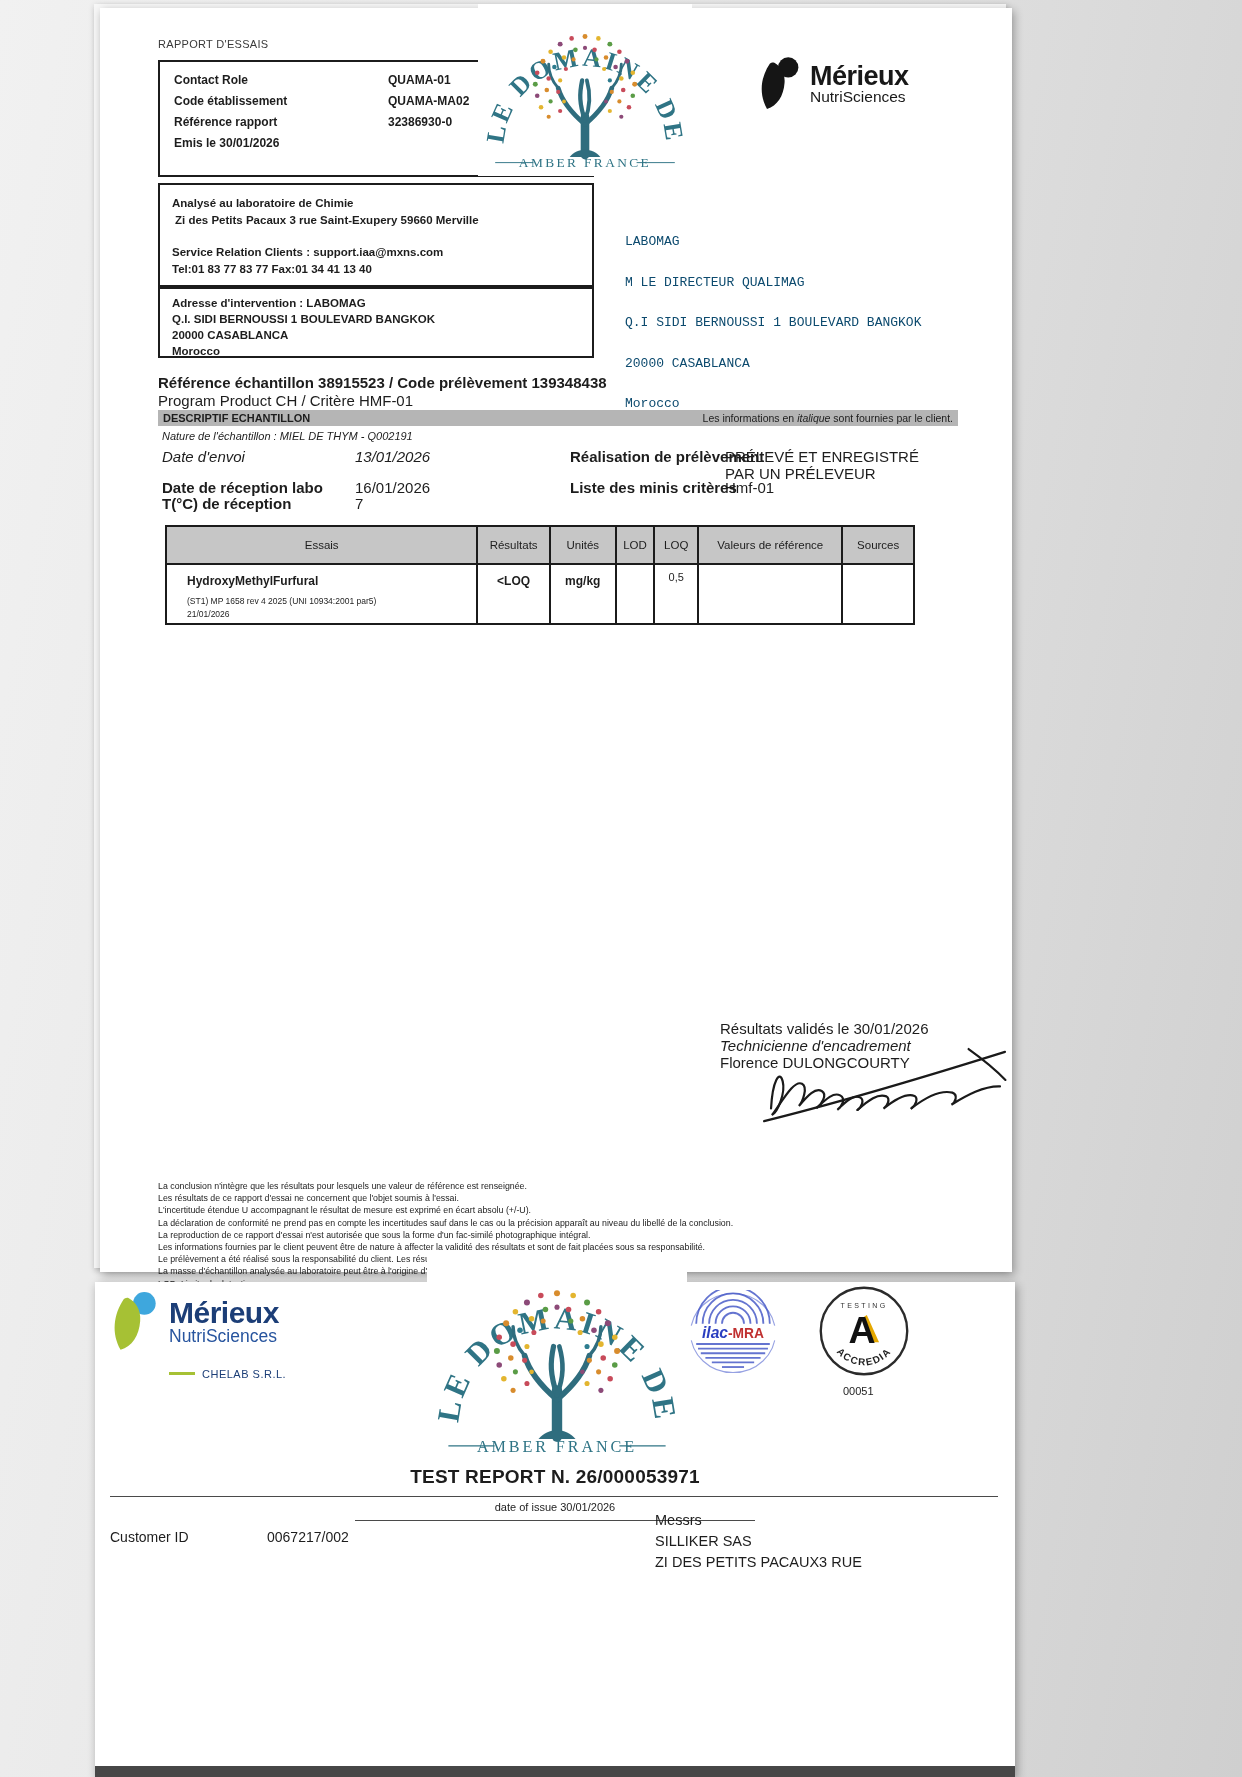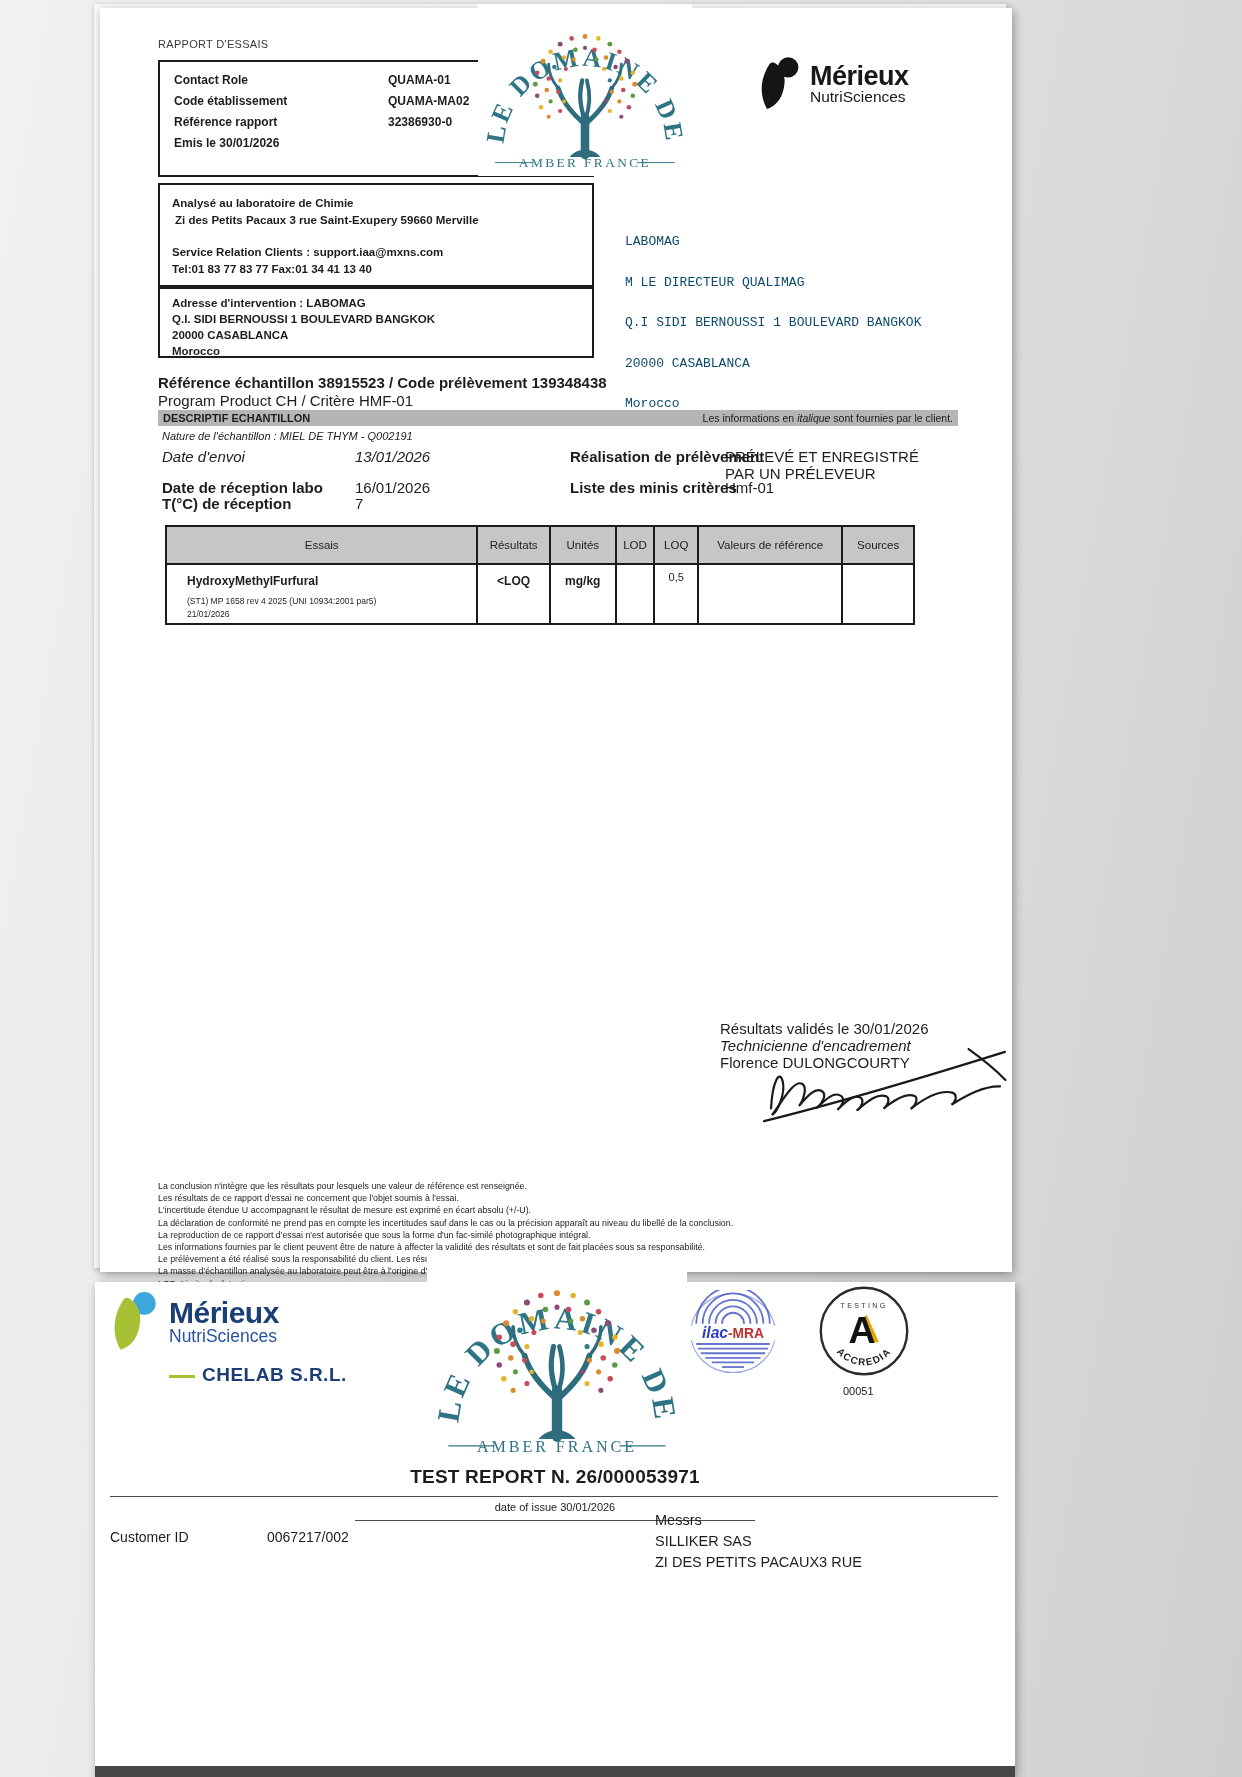--- a/index.html
+++ b/index.html
@@ -45,21 +45,21 @@
   .fbox-line{font-size:11.5px;line-height:17.5px;}
   
   .p2title{position:absolute;left:0;width:100%;text-align:center;font-size:19px;font-weight:bold;letter-spacing:.2px;}
   .hrline{position:absolute;left:15px;right:17px;border-top:1.6px solid #4a4a4a;}
   .doi{position:absolute;left:0;width:100%;text-align:center;font-size:11px;}
   .strip{position:absolute;left:0;right:0;bottom:0;height:11px;background:#474747;}
   .mx-text1{font-size:27px;font-weight:bold;color:#181818;line-height:26px;letter-spacing:-.5px;}
   .mx-text2{font-size:15.5px;color:#181818;line-height:16px;}
   .mxc-text1{font-size:30px;font-weight:bold;color:#1c3e77;line-height:29px;letter-spacing:-.5px;}
   .mxc-text2{font-size:17.5px;color:#27549e;line-height:19px;}
-  .chelab{font-size:19px;font-weight:bold;color:#1c3e77;letter-spacing:.5px;}
+  .chelab{font-size:11px;font-weight:normal;color:#1c3e77;letter-spacing:.5px;}
   .chelab-dash{display:inline-block;width:26px;height:3px;background:#a6c134;vertical-align:middle;margin-right:7px;}
 </style>
 </head>
 <body>
 
 <div class="page p1b"></div>
 
 <div class="page p1">
 
   <div class="abs" style="left:58px;top:30px;font-size:11px;color:#3a3a3a;letter-spacing:.3px;">RAPPORT D'ESSAIS</div>

